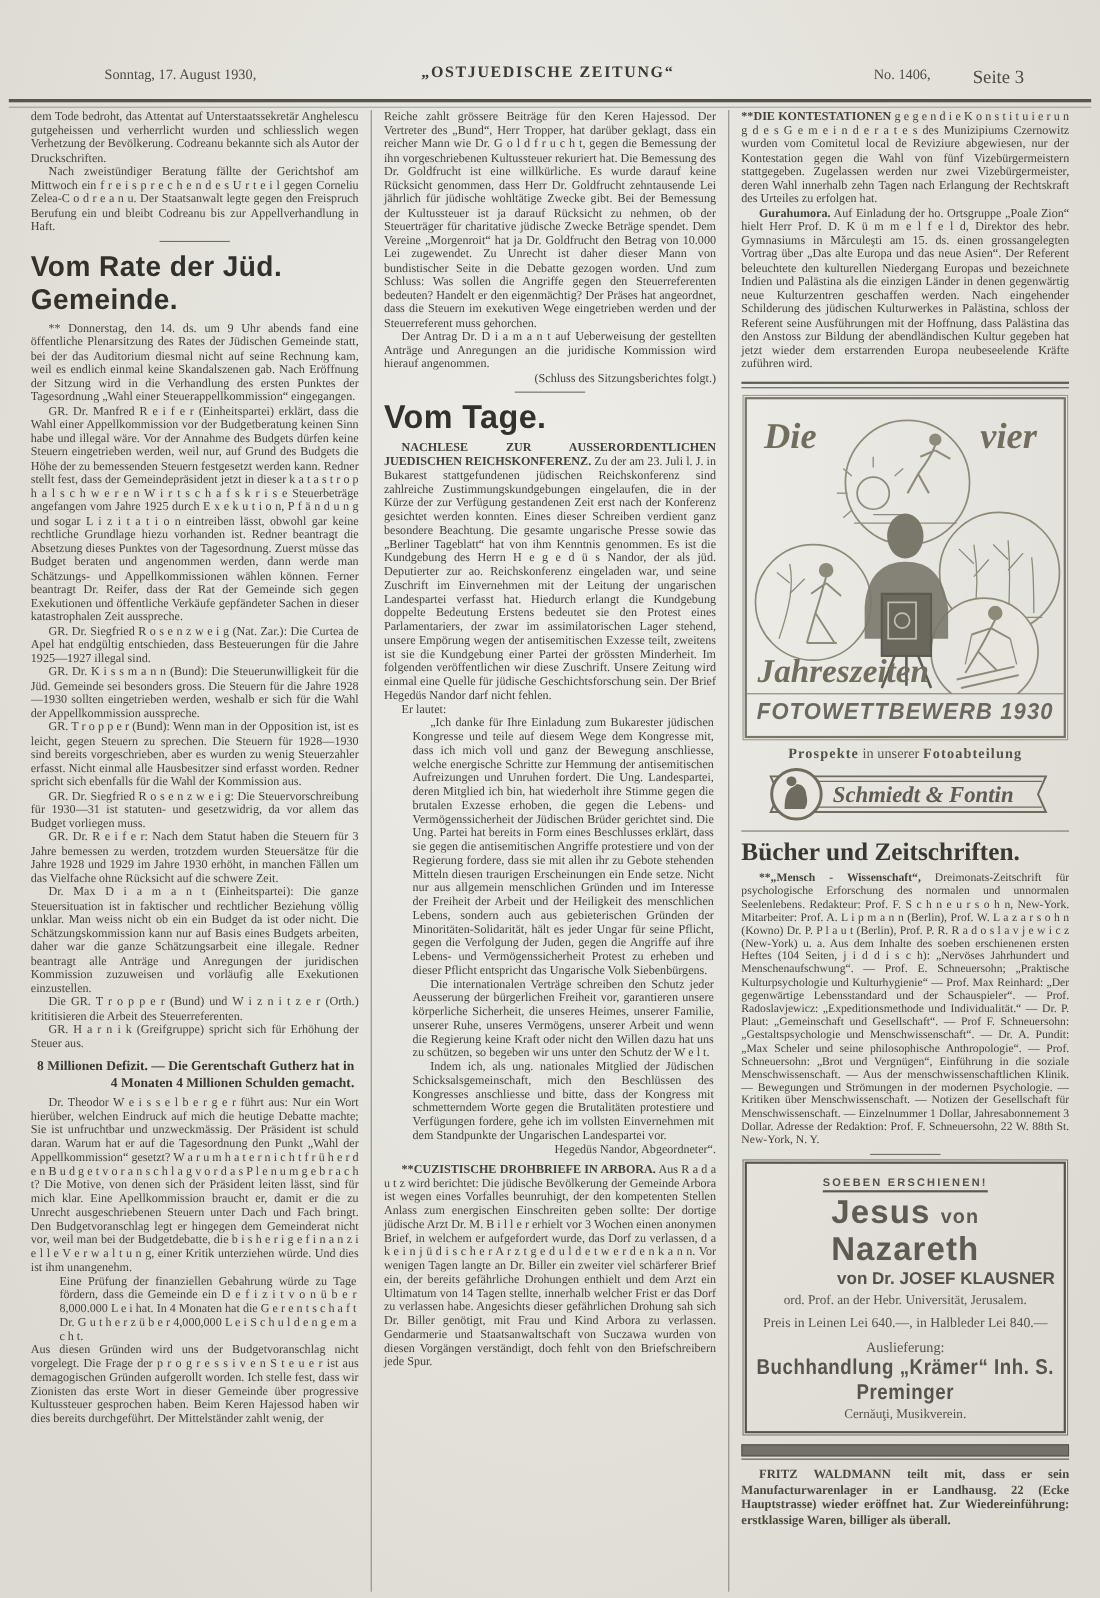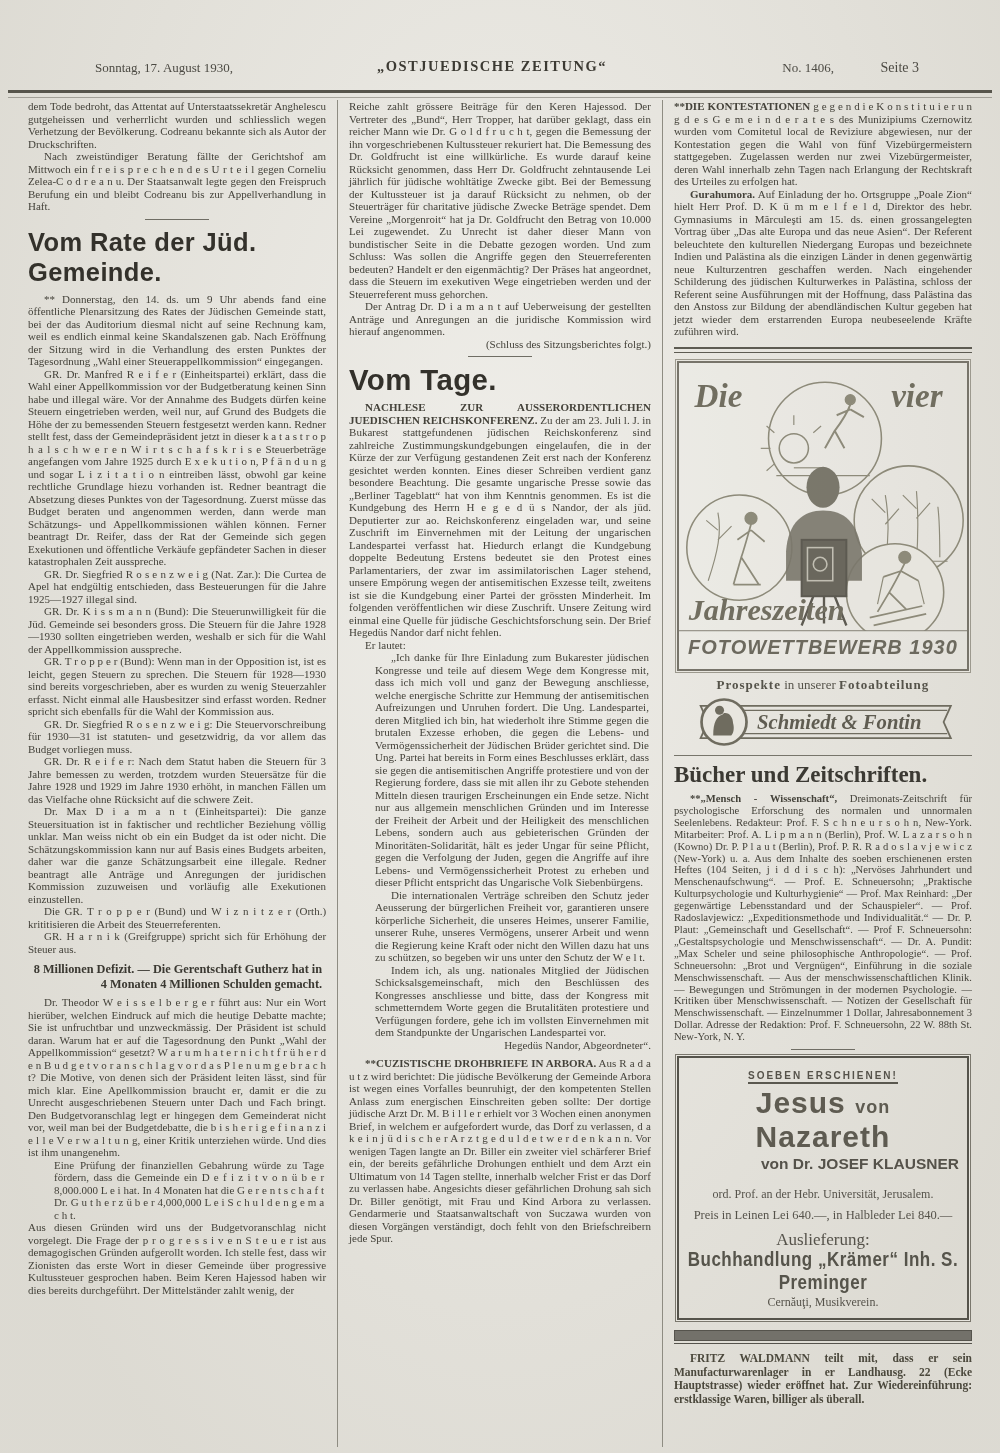--- a/index.html
+++ b/index.html
@@ -5,25 +5,25 @@
   html,body{margin:0;padding:0;}
   .page{
     width:1000px;height:1453px;position:relative;overflow:hidden;
     background:
       radial-gradient(ellipse at 50% 35%, rgba(255,255,255,.30), rgba(120,115,100,.10) 85%),
       #e8e6df;
     font-family:"Liberation Serif", serif;
     color:#44423a;
   }
   
-  .hdr{position:absolute;top:52px;left:0;right:16px;height:36px;}
+  .hdr{position:absolute;top:52px;left:0;right:4px;height:36px;}
   .hdr-date{position:absolute;left:95px;top:8px;font-size:13px;color:#4c4a43;}
   .hdr-title{position:absolute;left:0;right:0;top:6px;text-align:center;font-weight:bold;font-size:14.5px;letter-spacing:1.5px;color:#3c3a33;}
   .hdr-issue{position:absolute;right:150px;top:8px;font-size:13px;color:#4c4a43;}
-  .hdr-page{position:absolute;right:65px;top:8px;font-size:14px;color:#4c4a43;}
+  .hdr-page{position:absolute;right:65px;top:8px;font-size:17px;color:#4c4a43;}
   .hdr-rule{position:absolute;top:90px;left:8px;right:8px;height:4px;border-top:3px solid #57554c;border-bottom:1px solid rgba(87,85,76,.45);}
   
   .cols{position:absolute;top:100px;left:28px;right:28px;bottom:6px;display:flex;}
   .col{overflow:hidden;}
   .c1{width:314px;padding-right:11px;}
   .c2{width:318px;padding:0 11px;border-left:1px solid #8e8c82;border-right:1px solid #8e8c82;}
   .c3{width:314px;padding-left:11px;}
   .p{font-size:11px;line-height:12.5px;text-align:justify;margin:0;text-indent:16px;}
   .noind{text-indent:0;}
   .lead{font-weight:bold;}
@@ -47,23 +47,23 @@
   .logo-wrap{height:54px;margin:0 6px 2px;}
   .buecher-h{font-size:23px;font-weight:bold;color:#3b3933;margin:4px 0 5px;text-indent:0;}
   .small-p{font-size:10.6px;line-height:11.9px;}
   .book-box{border:2.5px solid #55534b;box-shadow:0 0 0 1px #e8e6df,0 0 0 2px #7a776d;
             margin:6px 3px 0;padding:7px 8px 8px;text-align:center;color:#55524a;}
   .bb1{font-family:"Liberation Sans", sans-serif;font-weight:bold;font-size:10px;letter-spacing:2px;
        border-bottom:2px solid #5a584f;display:inline-block;padding-bottom:1px;margin-bottom:4px;}
   .bb-title{font-family:"Liberation Sans", sans-serif;font-weight:bold;font-size:30px;line-height:30px;color:#5e5b51;letter-spacing:1px;}
   .bb-title .von{font-size:18px;}
   .bb-author{font-family:"Liberation Sans", sans-serif;font-weight:bold;font-size:15.5px;margin-top:3px;text-align:right;}
-  .bb-sub{font-size:12px;margin-top:14px;}
+  .bb-sub{font-size:12px;margin-top:2px;}
   .bb-price{font-size:12.5px;margin-top:6px;}
-  .bb-del{font-size:17px;margin-top:7px;}
+  .bb-del{font-size:13px;margin-top:7px;}
   .bb-store{font-family:"Liberation Sans", sans-serif;font-weight:bold;font-size:17px;letter-spacing:.5px;color:#56544b;margin-top:2px;transform:scaleY(1.15);}
   .bb-city{font-size:12px;margin-top:3px;}
   .thick-bar{height:9px;background:#73716a;border:1px solid #55534c;margin:10px 0 2px;}
   .thin-after-bar{border-top:1.5px solid #55534c;margin:2px 0 8px;}
   .waldmann{font-weight:bold;color:#4b483c;font-size:11.5px;line-height:13.5px;}
   svg text{font-family:"Liberation Serif", serif;}
 </style>
 </head>
 <body>
 

